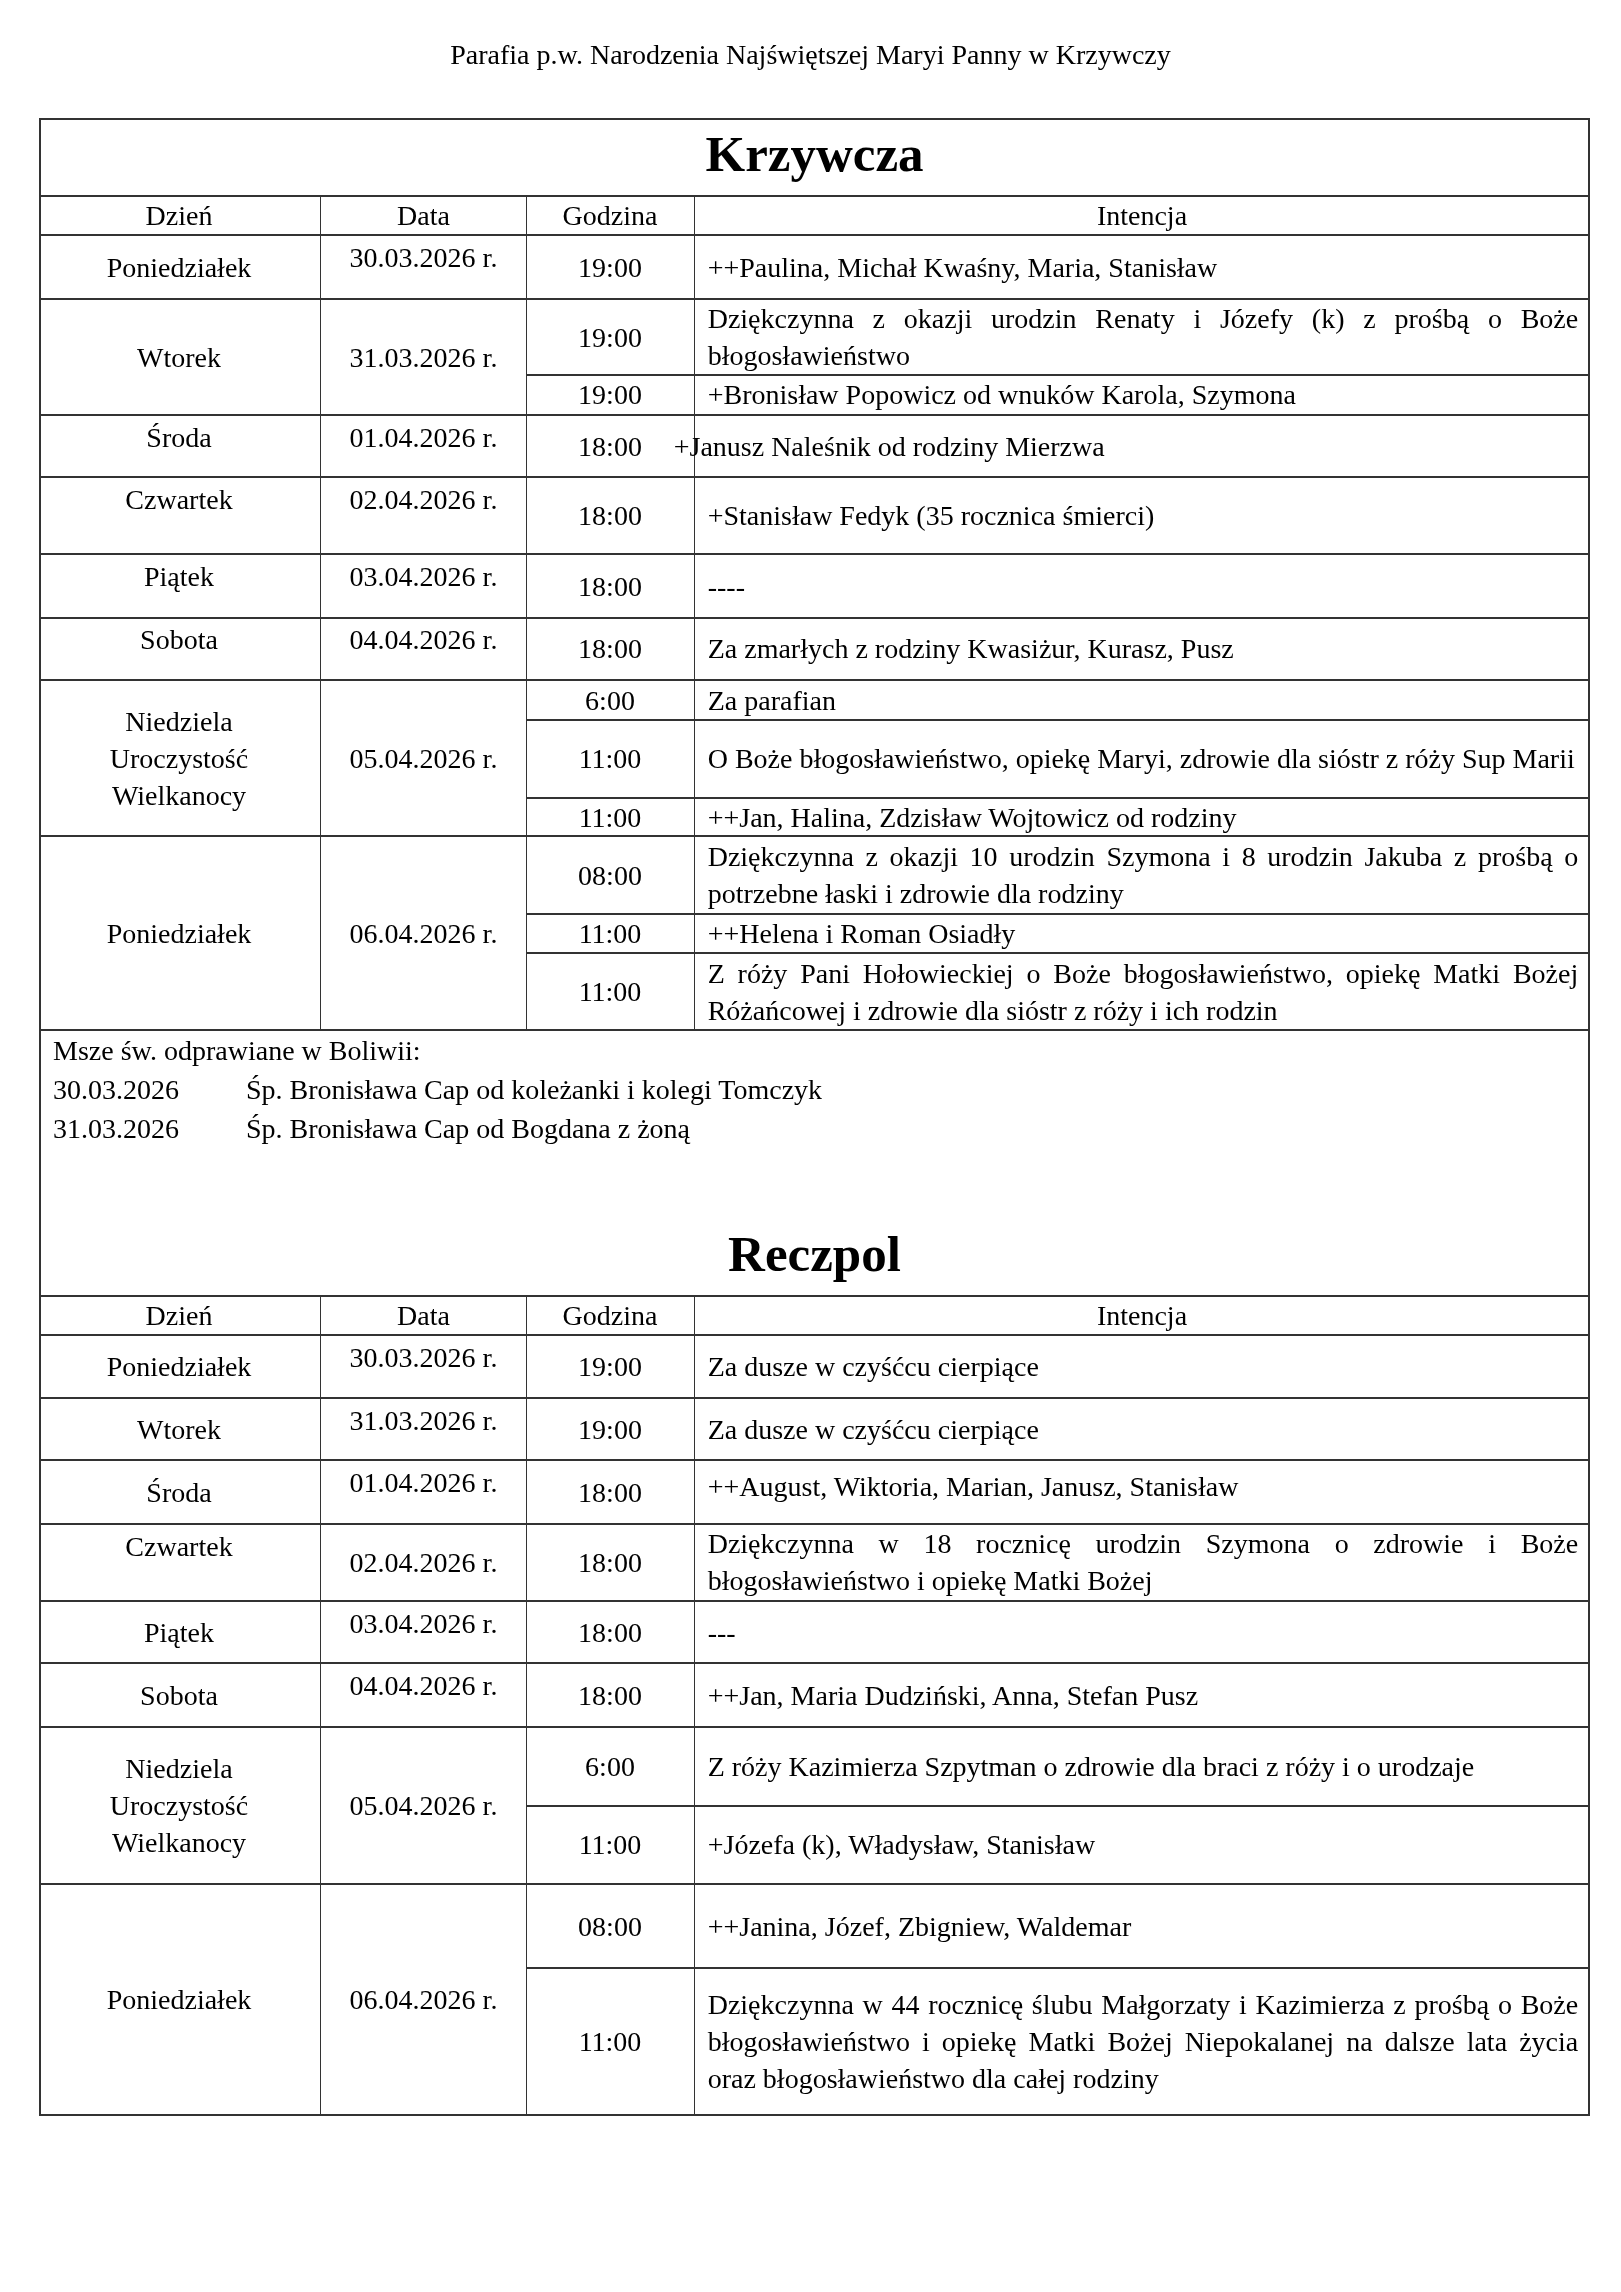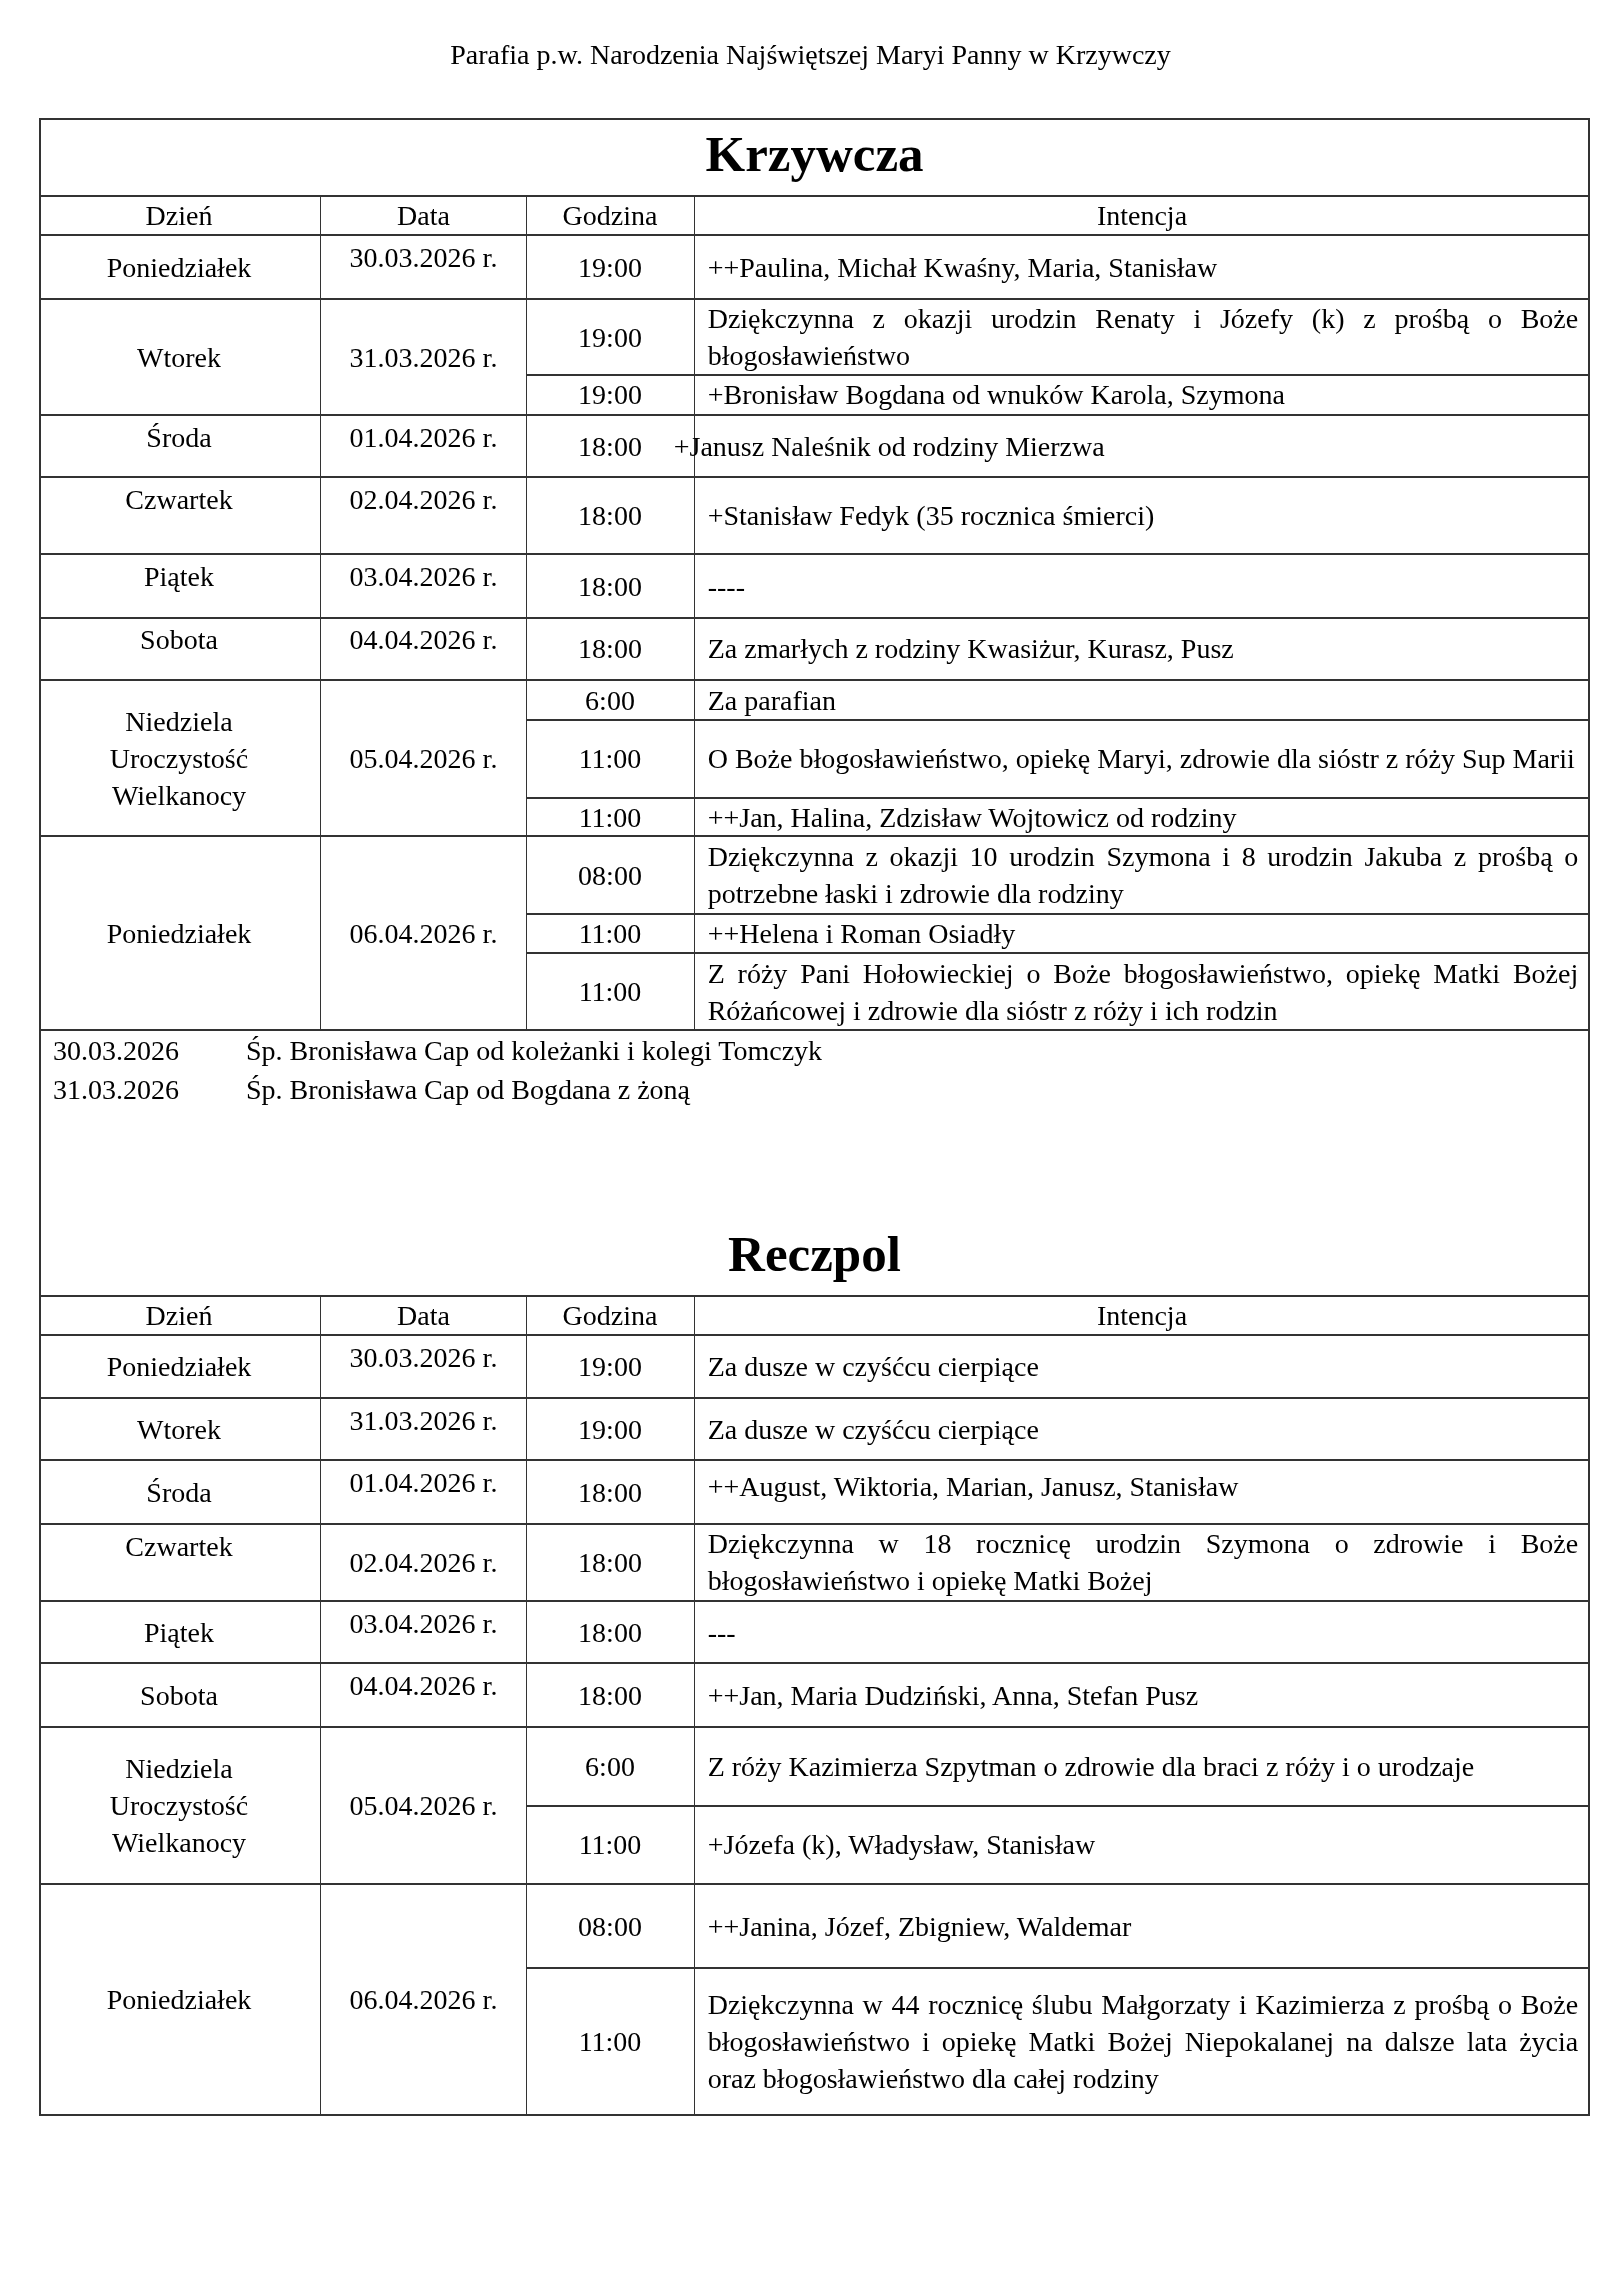--- a/index.html
+++ b/index.html
@@ -56,21 +56,21 @@
       <span>Wtorek</span>
     </div>
     <div class="cell c-center" style="left: 320px; top: 299px; width: 207px; height: 116px;">31.03.2026 r.</div>
     <div class="hline" style="left: 526px; width: 1063px; top: 374px;"></div>
     <div class="cell c-center" style="left: 526px; top: 299px; width: 168px; height: 76px;">19:00</div>
     <div class="cell c-int" style="left: 694px; top: 299px; width: 896px; height: 76px;">
       <span>Dziękczynna z okazji urodzin Renaty i Józefy (k) z prośbą o Boże błogosławieństwo</span>
     </div>
     <div class="cell c-center" style="left: 526px; top: 375px; width: 168px; height: 39px;">19:00</div>
     <div class="cell c-int" style="left: 694px; top: 375px; width: 896px; height: 39px;">
-      <span>+Bronisław Bogdana od wnuków Karola, Szymona</span>
+      <span>+Bronisław Popowicz od wnuków Karola, Szymona</span>
     </div>
     <div class="hline" style="left: 39px; width: 1551px; top: 476px;"></div>
     <div class="cell c-top" style="left: 39px; top: 415px; width: 280px; height: 63px; flex-direction: column; align-items: center; justify-content: flex-start;">
       <span>Środa</span>
     </div>
     <div class="cell c-top" style="left: 320px; top: 415px; width: 207px; height: 63px;">01.04.2026 r.</div>
     <div class="cell c-center" style="left: 526px; top: 415px; width: 168px; height: 63px;">18:00</div>
     <div class="cell c-int" style="left: 660px; top: 415px; width: 896px; height: 63px;">
       <span>+Janusz Naleśnik  od rodziny Mierzwa</span>
     </div>
@@ -231,20 +231,21 @@
       <span>++Janina, Józef, Zbigniew, Waldemar</span>
     </div>
     <div class="cell c-center" style="left: 526px; top: 1968px; width: 168px; height: 147px;">11:00</div>
     <div class="cell c-int" style="left: 694px; top: 1968px; width: 896px; height: 147px;">
       <span>Dziękczynna w 44 rocznicę ślubu Małgorzaty i Kazimierza z prośbą o Boże błogosławieństwo i opiekę Matki Bożej Niepokalanej na dalsze lata życia oraz błogosławieństwo dla całej rodziny</span>
     </div>
     <div class="hline" style="left: 39px; width: 1551px; top: 195px;"></div>
   </div>
 
 <div class="boliwia" style="top:1031px;">
+  <div>Msze św. odprawiane w Boliwii:</div>
   <div class="row">
     <span class="bdate">30.03.2026</span>
     <span>Śp. Bronisława Cap od koleżanki i kolegi Tomczyk</span>
   </div>
   <div class="row">
     <span class="bdate">31.03.2026</span>
     <span>Śp. Bronisława Cap od Bogdana z żoną</span>
   </div>
 </div>
 

